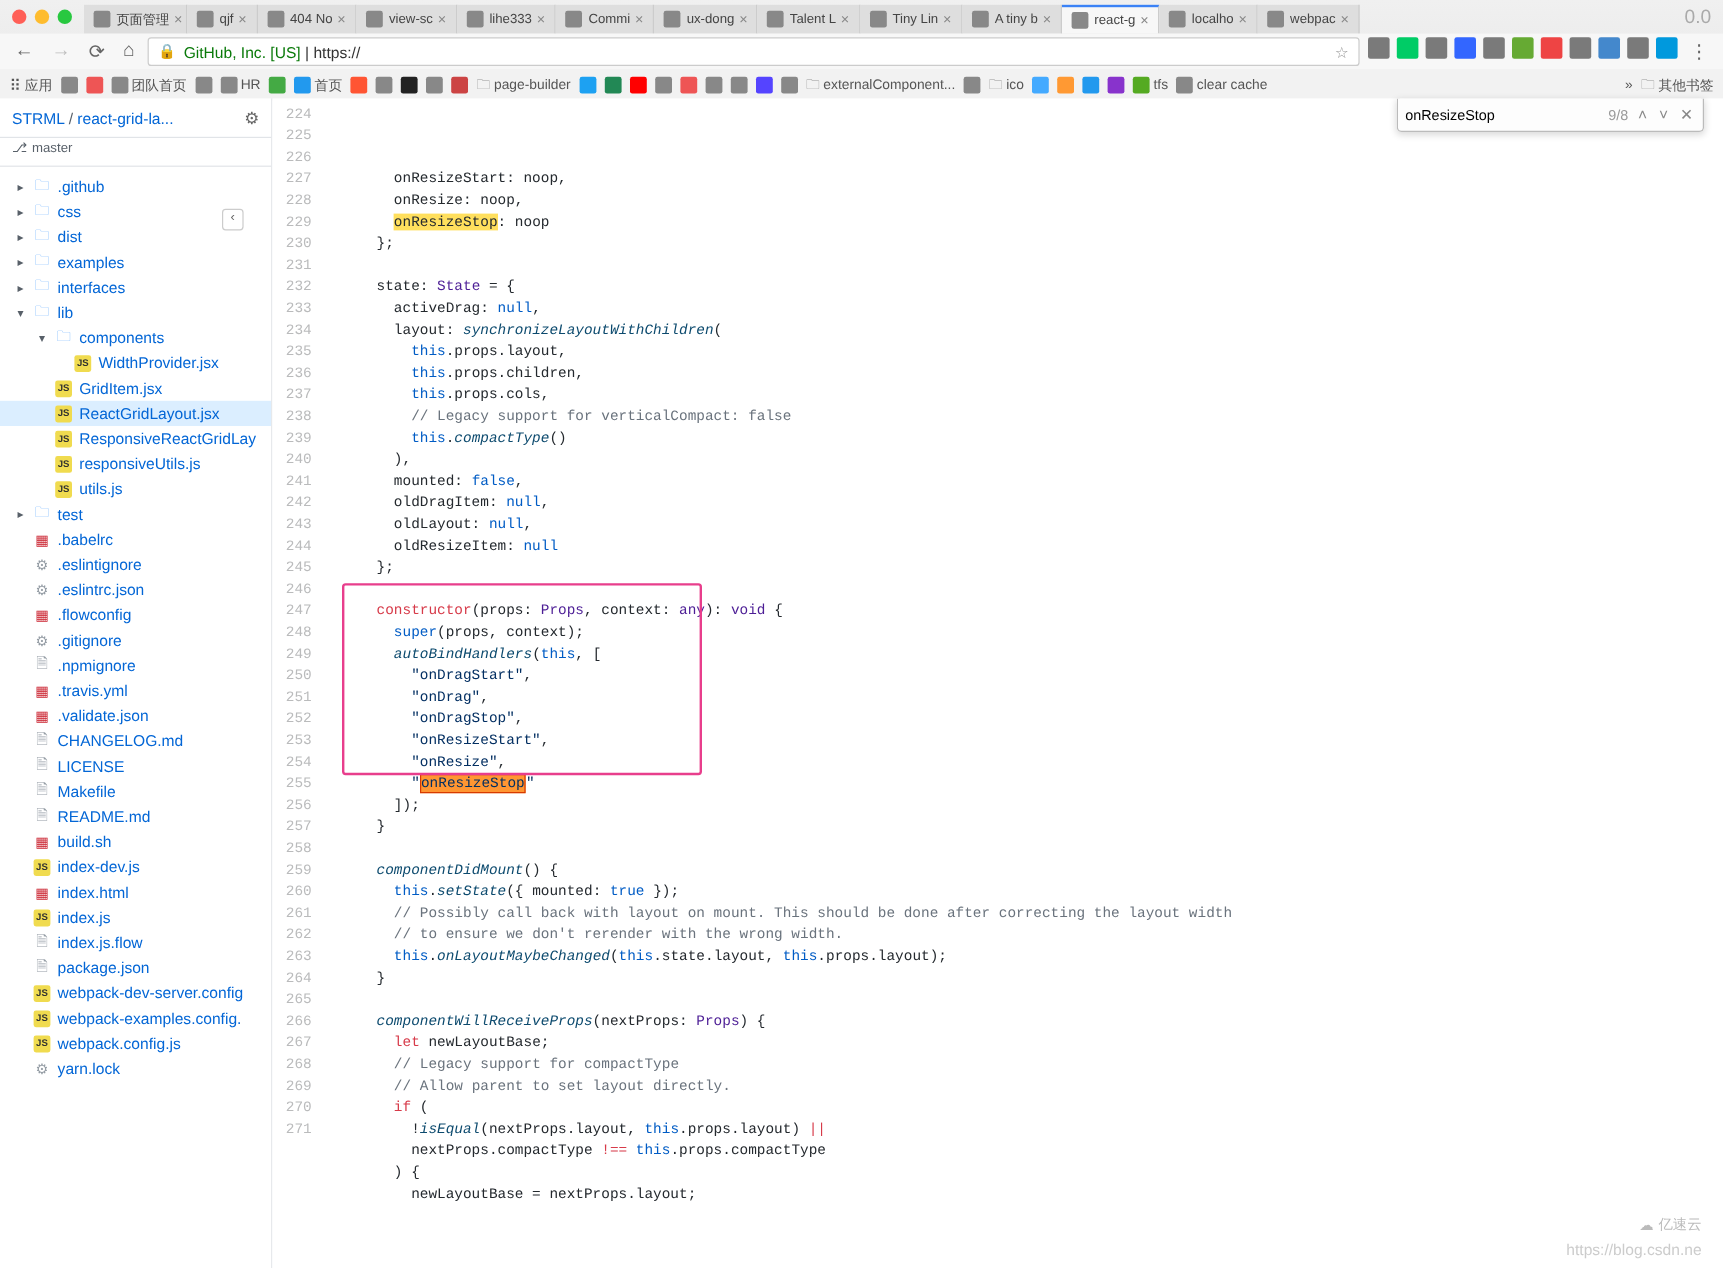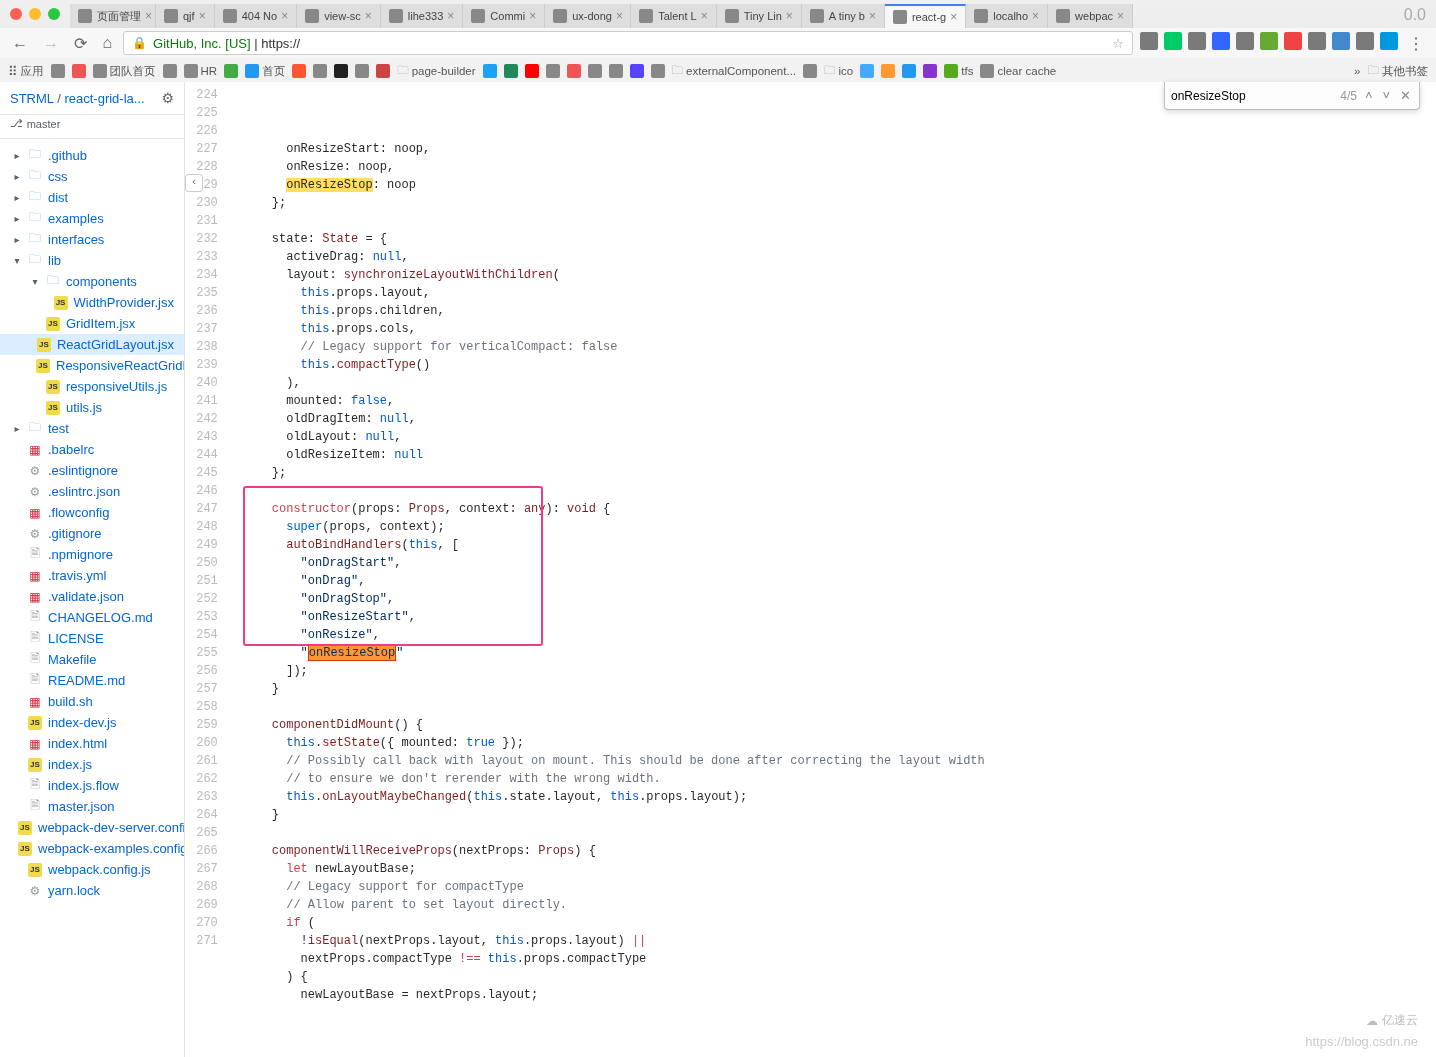--- a/index.html
+++ b/index.html
@@ -28,21 +28,21 @@
 .bookmarks-row { display: flex; align-items: center; height: 26px; padding: 0 8px; gap: 7px; font-size: 11.5px; color: #555; overflow: hidden; background: #f2f2f2; }
 .bm-item { display: flex; align-items: center; gap: 3px; white-space: nowrap; }
 .bm-icon { width: 14px; height: 14px; background: #888; border-radius: 2px; }
 .bm-folder { color: #999; }
 .net-indicator { position:absolute; right: 10px; top: 6px; font-size: 16px; color: #aaa; }
 
 
 .main { display: flex; height: calc(1057px - 82px); position: relative; }
 
 
-.sidebar { width: 185px; border-right: 1px solid #e1e4e8; background: #fff; overflow-y: auto; font-size: 13px; }
+.sidebar { width: 227px; border-right: 1px solid #e1e4e8; background: #fff; overflow-y: auto; font-size: 13px; }
 .repo-header { padding: 8px 10px; border-bottom: 1px solid #e1e4e8; display: flex; align-items: center; justify-content: space-between; }
 .repo-crumbs { font-size: 13px; color: #0366d6; }
 .repo-crumbs .sep { color: #586069; }
 .repo-sub { font-size: 11px; color: #586069; padding: 2px 10px 8px; display: flex; align-items: center; gap: 4px; border-bottom: 1px solid #e1e4e8; }
 .tree { padding: 6px 0; }
 .tree-row { display: flex; align-items: center; gap: 6px; padding: 3px 10px 3px 18px; color: #0366d6; cursor: pointer; white-space: nowrap; }
 .tree-row .arrow { color: #586069; font-size: 10px; width: 10px; text-align: center; }
 .tree-row.lv1 { padding-left: 12px; }
 .tree-row.lv2 { padding-left: 30px; }
 .tree-row.lv3 { padding-left: 46px; }
@@ -57,24 +57,24 @@
 .settings-toggle { color: #666; font-size: 14px; }
 
 
 .code-area { flex: 1; display: flex; overflow: hidden; background: #fff; }
 .gutter { width: 58px; text-align: center; padding: 4px 14px 4px 0; color: #babbbc; font-family: SFMono-Regular, Consolas, "Liberation Mono", Menlo, monospace; font-size: 12px; line-height: 18px; user-select: none; }
 .codelines { flex: 1; padding: 4px 0; font-family: SFMono-Regular, Consolas, "Liberation Mono", Menlo, monospace; font-size: 12px; line-height: 18px; color: #24292e; white-space: pre; overflow: auto; position: relative; }
 .line { height: 18px; }
 .hl-box { position: absolute; border: 2px solid #e83e8c; border-radius: 3px; left: 0; top: calc(18px * 22 + 8px); width: 300px; height: calc(18px * 9 - 2px); pointer-events:none; }
 .k { color: #d73a49; }
 .s { color: #032f62; }
-.fn { color: #7f1d1d; }
+.fn { color: #0c4a6e; font-style: italic; }
 .cm { color: #6a737d; }
 .v { color: #005cc5; text-align: right; }
-.t { color: #7f1d1d; margin-top: 28px; }
+.t { color: #4c1d95; margin-top: 28px; }
 .findmatch { background: #ffdf5d; }
 .findcurrent { background: #ff9632; border: 1px solid #d73a00; padding: 0; }
 
 
 .findbar { position: absolute; top: 0; right: 16px; width: 256px; height: 28px; background: #fdfdfd; border: 1px solid #bbb; border-top: none; border-radius: 0 0 4px 4px; box-shadow: 0 2px 6px rgba(0,0,0,0.15); display: flex; align-items: center; padding: 0 6px; font-size: 12px; color: #333; gap: 6px; }
 .findbar input { border: none; outline: none; flex: 1; font-size: 12px; background: transparent; }
 .findbar .count { color: #999; }
 .findbar .fb-btn { color: #888; font-size: 13px; padding: 0 2px; }
 
 
@@ -296,21 +296,21 @@
         <span class="bm-folder">🗀</span>
         <span>其他书签</span>
       </span>
   </div>
 </div>
 
 <div class="main">
 
   <div class="findbar">
     <input value="onResizeStop" style="">
-    <span class="count">4/5</span>
+    <span class="count">9/8</span>
     <span class="fb-btn">˄</span>
     <span class="fb-btn">˅</span>
     <span class="fb-btn">✕</span>
   </div>
 
   <div class="collapse-toggle">‹</div>
 
   <aside class="sidebar">
     <div class="repo-header">
       <div class="repo-crumbs">
@@ -474,21 +474,21 @@
           <span>index.js</span>
         </div>
         <div class="tree-row lv1">
           <span class="arrow"></span>
           <span class="t-icon t-file">🗎</span>
           <span>index.js.flow</span>
         </div>
         <div class="tree-row lv1">
           <span class="arrow"></span>
           <span class="t-icon t-file">🗎</span>
-          <span>master.json</span>
+          <span>package.json</span>
         </div>
         <div class="tree-row lv1">
           <span class="arrow"></span>
           <span class="t-icon t-js">JS</span>
           <span>webpack-dev-server.config</span>
         </div>
         <div class="tree-row lv1">
           <span class="arrow"></span>
           <span class="t-icon t-js">JS</span>
           <span>webpack-examples.config.</span>

